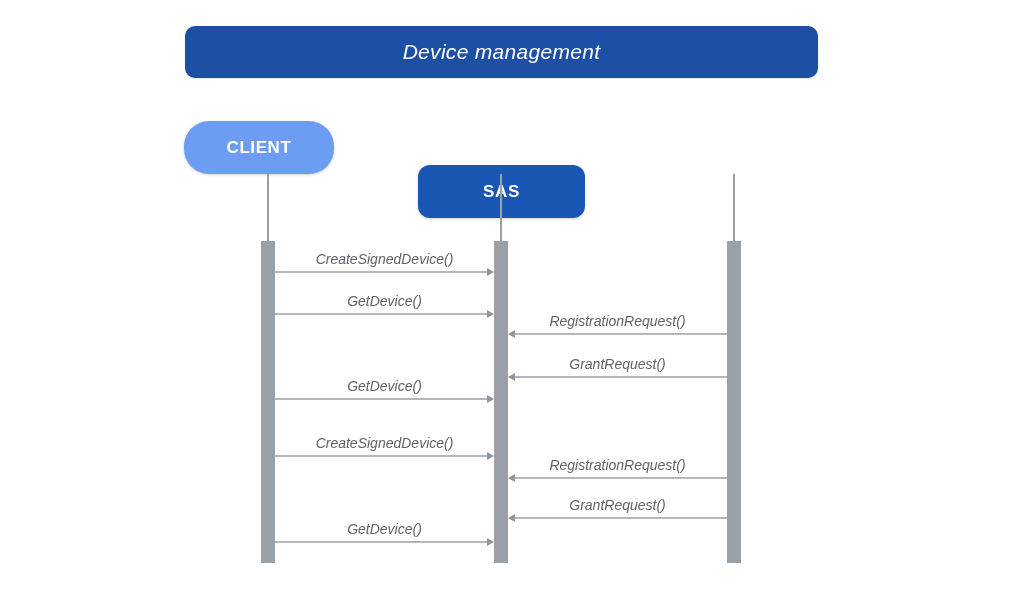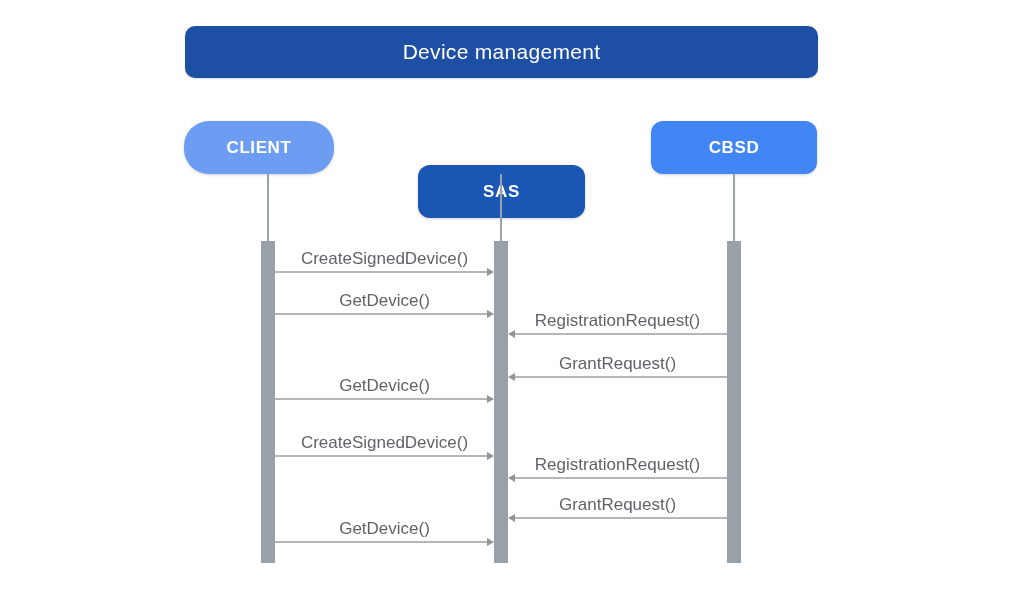--- a/index.html
+++ b/index.html
@@ -76,43 +76,41 @@
   .msg-arrowhead {
     position: absolute;
     width: 0;
     height: 0;
     border-top: 4px solid transparent;
     border-bottom: 4px solid transparent;
   }
   .msg-label {
     position: absolute;
     transform: translateX(-50%);
-    font-size: 17px;
+    font-size: 14px;
     line-height: 16px;
     white-space: nowrap;
+    font-style: italic;
   }
 </style>
 </head>
 <body>
 
 <div class="canvas">
 
-  <div class="title-bar" style="background: rgb(29, 79, 164);">Device management</div>
+  <div class="title-bar" style="background: rgb(29, 79, 164); font-style: italic;">Device management</div>
 
   <div class="actor actor-client" style="background: rgb(109, 157, 243);">
     <span>CLIENT</span>
   </div>
 
   <div class="actor actor-sas" style="background: rgb(26, 86, 180);">
     <span>SAS</span>
   </div>
 
-  <div class="actor actor-cbsd" style="background: rgb(66, 133, 244);">
-    <span>CBSD</span>
-  </div>
 
   <div class="lifeline lifeline-client" style="background: rgb(154, 161, 167);"></div>
   <div class="lifeline lifeline-sas" style="background: rgb(154, 161, 167);"></div>
   <div class="lifeline lifeline-cbsd" style="background: rgb(154, 161, 167);"></div>
 
   <div class="activation activation-client" style="background: rgb(154, 160, 168);"></div>
   <div class="activation activation-sas" style="background: rgb(154, 160, 168);"></div>
   <div class="activation activation-cbsd" style="background: rgb(154, 160, 168);"></div>
 
   <div id="messages-layer">

